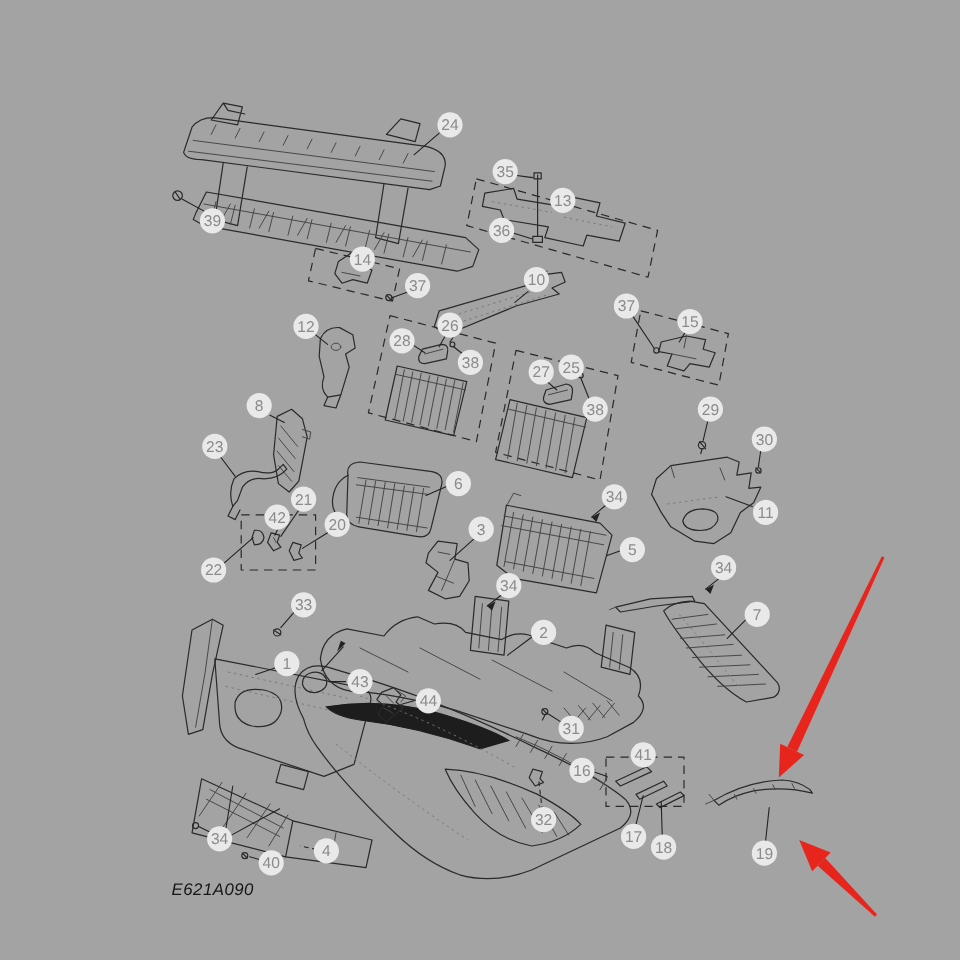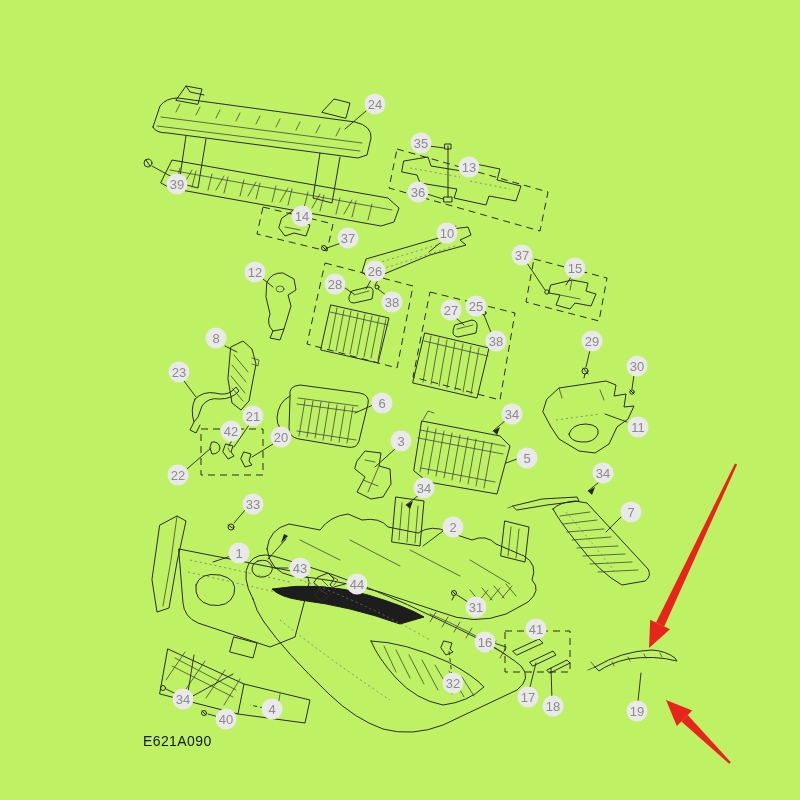--- a/index.html
+++ b/index.html
@@ -1,30 +1,30 @@
 <!DOCTYPE html>
 <html><head>
 <meta charset="utf-8">
 <style>
   html,body{margin:0;padding:0;background:#fff;}
-  .stage{position:relative;width:800px;height:800px;background:#bef264;overflow:hidden;
+  .stage{position:relative;width:800px;height:800px;background:#a3a3a3;overflow:hidden;
          font-family:"Liberation Sans","DejaVu Sans",sans-serif;}
   svg{position:absolute;left:0;top:0;}
   .ln{fill:none;stroke:#2a2a2a;stroke-width:1;stroke-linecap:round;stroke-linejoin:round;}
   .thin{fill:none;stroke:#444;stroke-width:.8;stroke-linecap:round;}
   .dash{fill:none;stroke:#2a2a2a;stroke-width:1;stroke-dasharray:7 5;stroke-linejoin:round;}
   .dot{fill:none;stroke:#777;stroke-width:.8;stroke-dasharray:2 3;}
   .leader{fill:none;stroke:#222;stroke-width:.9;stroke-linecap:round;}
   .leaderdash{fill:none;stroke:#222;stroke-width:.9;stroke-dasharray:4 3;}
   .darkfill{fill:#1d1d1d;stroke:#1d1d1d;}
   .arrowhead{fill:#222;stroke:none;}
   #callouts-layer text{font-size:13px;fill:#8b8b8b;text-anchor:middle;
       font-family:"Liberation Sans","DejaVu Sans",sans-serif;}
   .code-label{position:absolute;left:143px;top:733px;font-size:14px;color:#161616;
-      letter-spacing:.4px;}
+      letter-spacing:.4px;font-style:italic;}
 </style>
 </head>
 <body>
 
 <div class="stage">
 
 <svg id="diagram-svg" width="800" height="800" viewBox="0 0 800 800">
 
   <g>
     <path class="ln" d="M153,127 L160,106 Q166,98 178,98 L355,122 Q372,126 371,138 L367,155 L358,158 L168,133 Q155,133 153,127 Z"></path>

